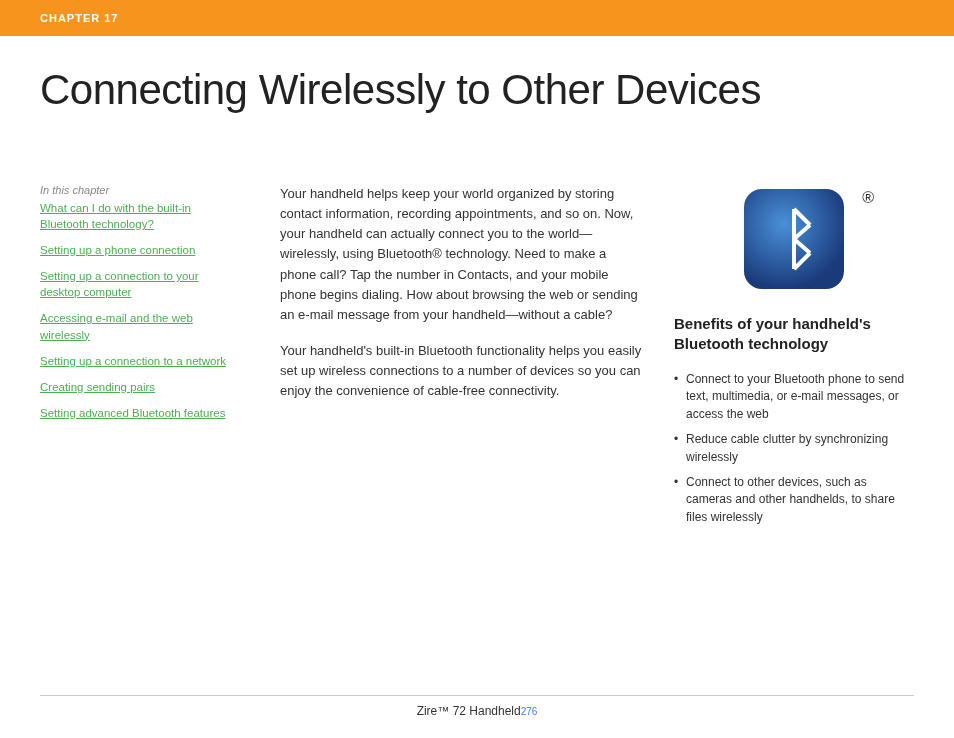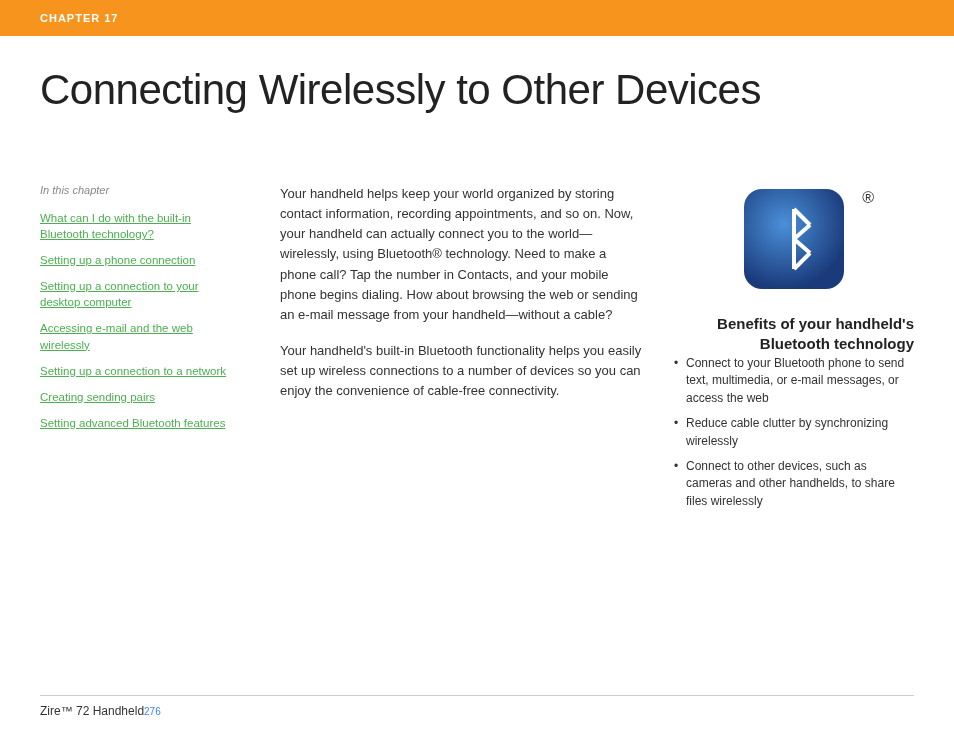--- a/index.html
+++ b/index.html
@@ -52,21 +52,21 @@
     .sidebar {
       width: 210px;
       flex-shrink: 0;
       padding-right: 20px;
     }
 
     .sidebar-heading {
       color: #888;
       font-size: 11px;
       font-style: italic;
-      margin-bottom: 14px;
+      margin-bottom: 4px;
     }
 
     .sidebar-link {
       display: block;
       color: #4CAF50;
       font-size: 11.5px;
       text-decoration: underline;
       margin-bottom: 10px;
       line-height: 1.4;
       cursor: pointer;
@@ -106,23 +106,22 @@
       position: absolute;
       top: 5px;
       right: 40px;
       color: #333;
     }
 
     .benefits-title {
       font-size: 15px;
       font-weight: bold;
       color: #222;
-      margin-bottom: 2px;
+      margin-bottom: 18px;
       line-height: 1.3;
-      text-align: right;
     }
 
     .benefits-list {
       list-style: none;
       padding: 0;
     }
 
     .benefits-list li {
       font-size: 12px;
       color: #333;
@@ -136,21 +135,21 @@
       content: "•";
       position: absolute;
       left: 0;
       top: 0;
     }
 
     .footer {
       border-top: 1px solid #ccc;
       padding-top: 8px;
       display: flex;
-      justify-content: flex-start;
+      justify-content: center;
       align-items: center;
       margin-top: 10px;
     }
 
     .footer-brand {
       font-size: 12px;
       color: #333;
     }
 
     .footer-page {

